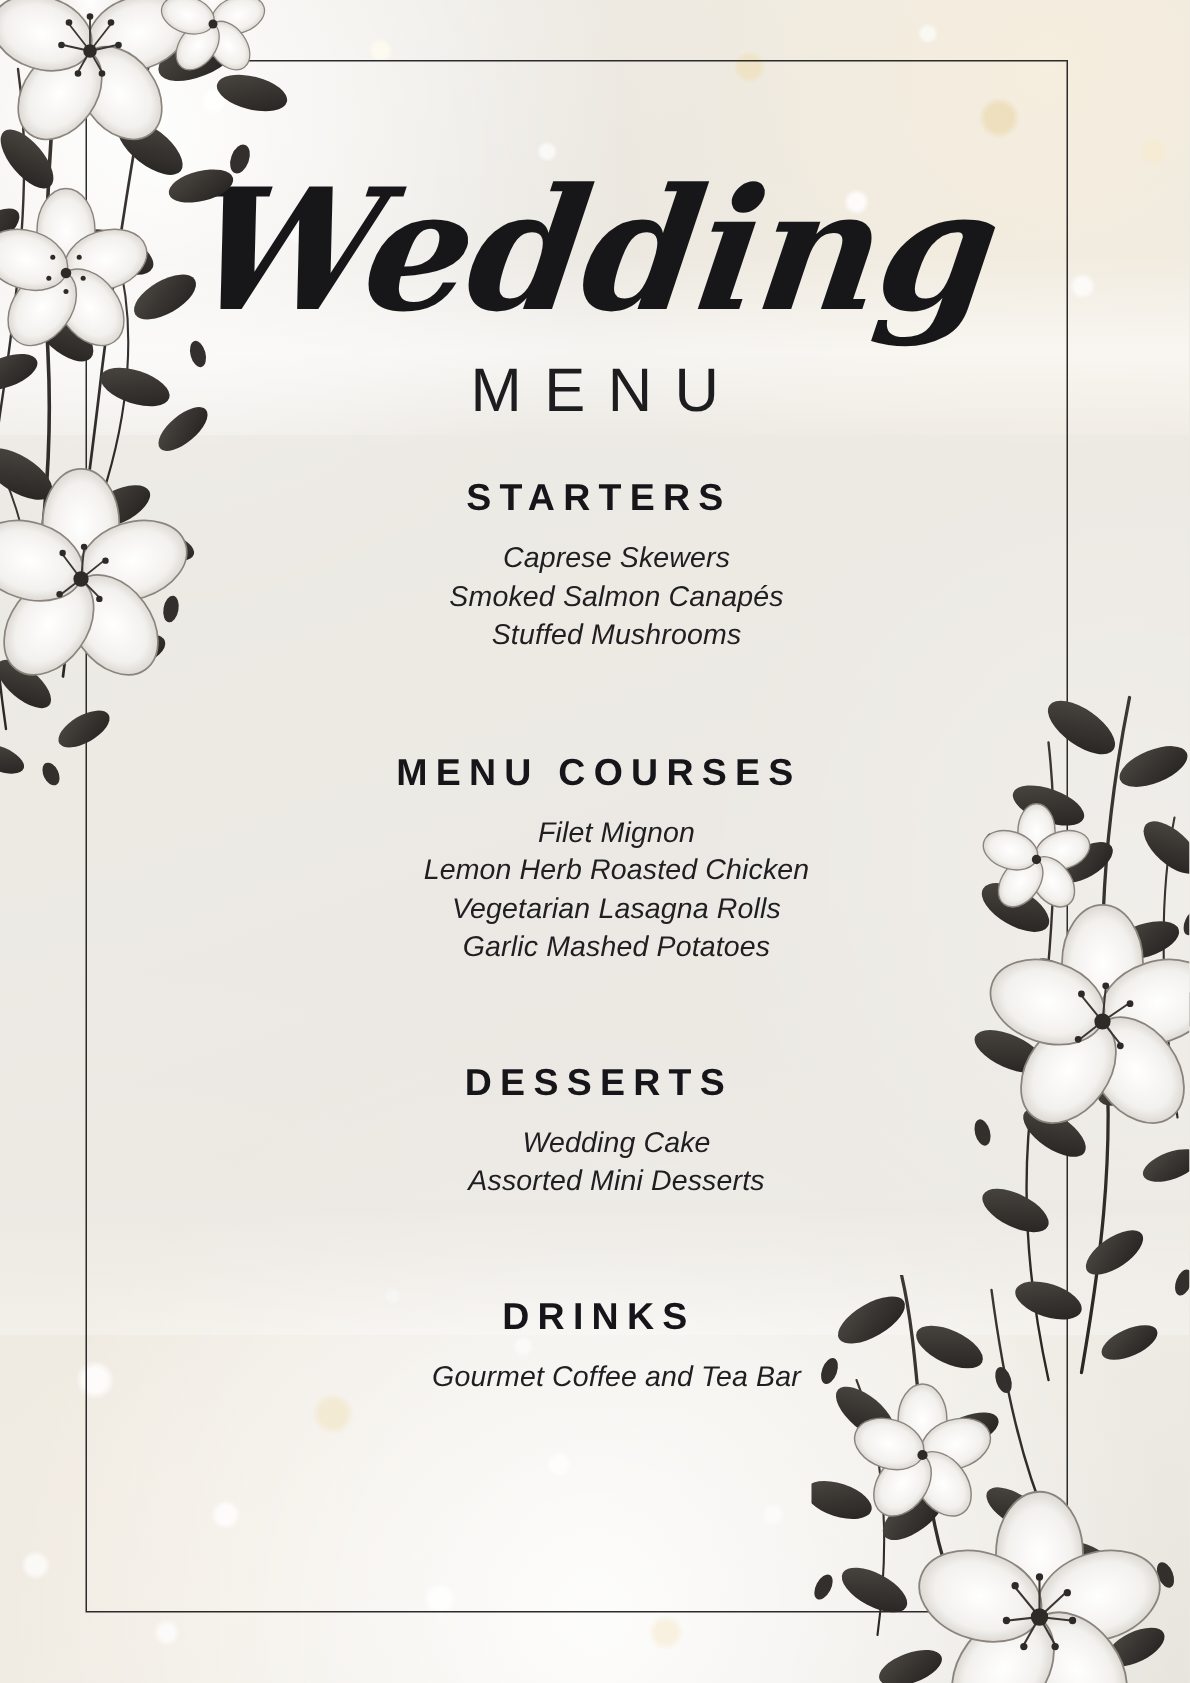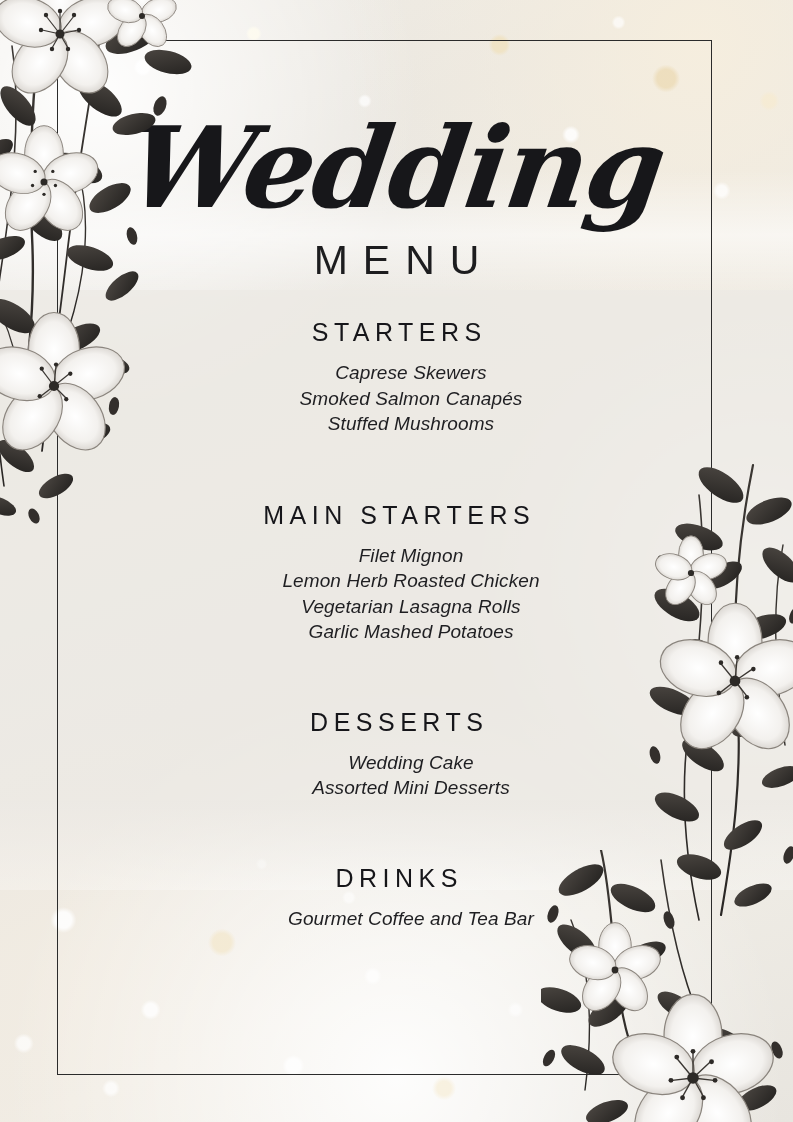--- a/index.html
+++ b/index.html
@@ -120,21 +120,21 @@
 
   .sections {
     position: absolute;
     left: 0;
     right: 0;
     top: 318px;
   }
   .section { margin-bottom: 0; }
   .section-title {
     font-size: 25px;
-    font-weight: 400;
+    font-weight: 700;
     letter-spacing: 5.5px;
     color: #16161a;
     text-indent: 5.5px;
   }
   .section-items {
     margin-top: 13px;
     padding-left: 29px;
   }
   .item {
     font-size: 19px;
@@ -181,21 +181,21 @@
         <div class="section-items">
           <div class="item">Caprese Skewers</div>
           <div class="item">Smoked Salmon Canapés</div>
           <div class="item">Stuffed Mushrooms</div>
         </div>
       </div>
 
       <div class="sp-1"></div>
 
       <div class="section">
-        <div class="section-title">MAIN STARTERS</div>
+        <div class="section-title">MENU COURSES</div>
         <div class="section-items">
           <div class="item">Filet Mignon</div>
           <div class="item">Lemon Herb Roasted Chicken</div>
           <div class="item">Vegetarian Lasagna Rolls</div>
           <div class="item">Garlic Mashed Potatoes</div>
         </div>
       </div>
 
       <div class="sp-2"></div>
 

